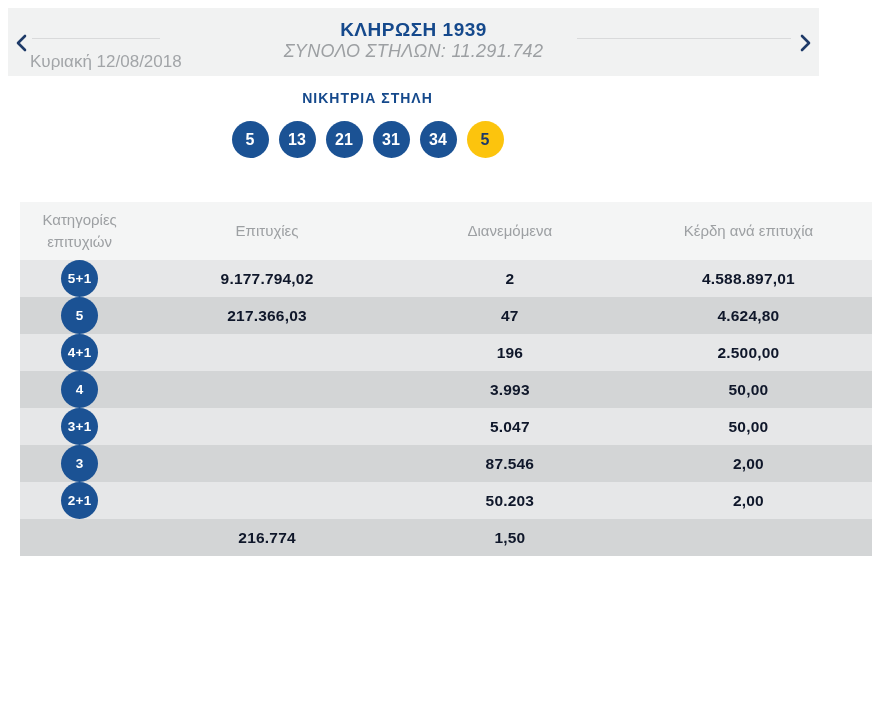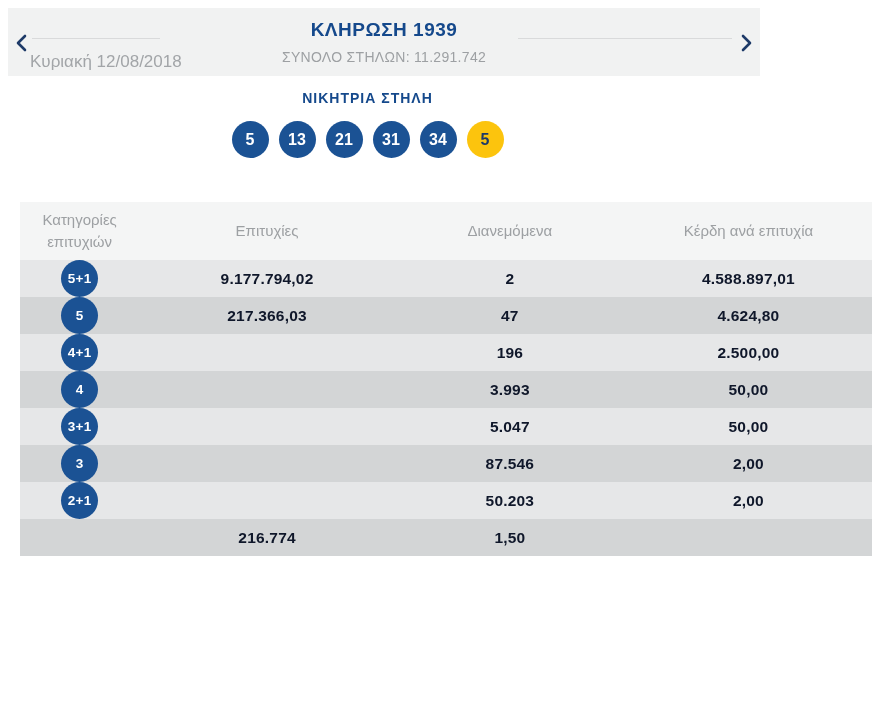--- a/index.html
+++ b/index.html
@@ -8,39 +8,39 @@
     font-family: "Liberation Sans", sans-serif;
     color: #1d4e8d;
     overflow: hidden;
   }
   .page { width: 880px; height: 708px; position: relative; }
 
   
   .draw-header {
     position: absolute;
     left: 8px; top: 8px;
-    width: 752px; height: 68px;
+    width: 811px; height: 68px;
     background: #f1f2f2;
   }
   .draw-header-center {
     position: absolute;
     left: 0; right: 0; top: 11px;
     text-align: center;
   }
   .draw-title {
     font-size: 19px;
     font-weight: bold;
     color: #15498c;
     letter-spacing: 0.5px;
   }
   .draw-subtitle {
-    margin-top: 8px;
-    font-size: 14px;
+    font-size: 18px;
     color: #9da0a3;
     letter-spacing: 0.3px;
+    font-style: italic;
   }
   .nav-arrow {
     position: absolute;
     top: 24px;
     width: 22px; height: 22px;
     background: none; border: none;
     cursor: pointer;
     display: flex; align-items: center; justify-content: center;
   }
   .nav-arrow.prev { left: 2px; }

